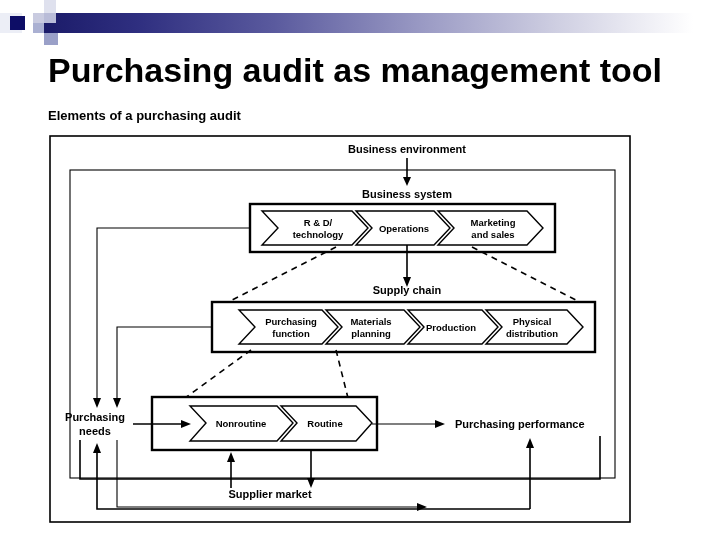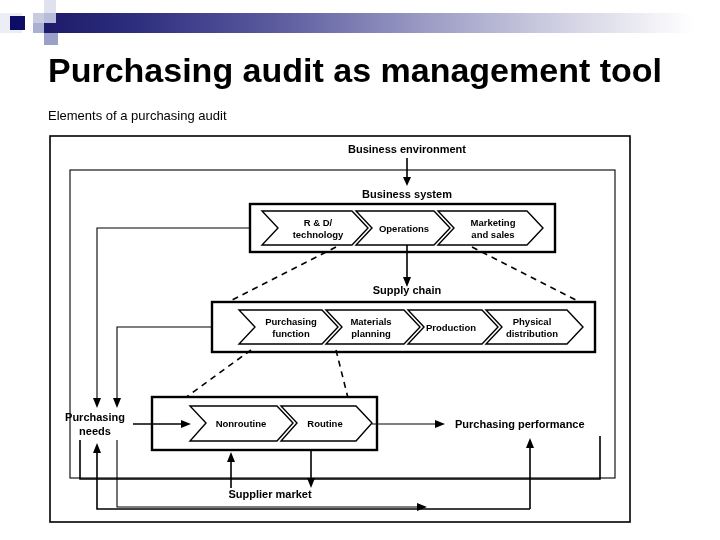--- a/index.html
+++ b/index.html
@@ -39,21 +39,21 @@
     line-height: 40px;
     font-weight: 700;
     letter-spacing: 0px;
     white-space: nowrap;
   }
   #slide-subtitle {
     position: absolute;
     left: 48px; top: 108px;
     font-size: 13px;
     line-height: 16px;
-    font-weight: 400;
+    font-weight: 700;
   }
 
   
   #diagram {
     position: absolute;
     left: 0; top: 0;
     width: 720px; height: 540px;
   }
   #diagram svg { display: block; }
 

